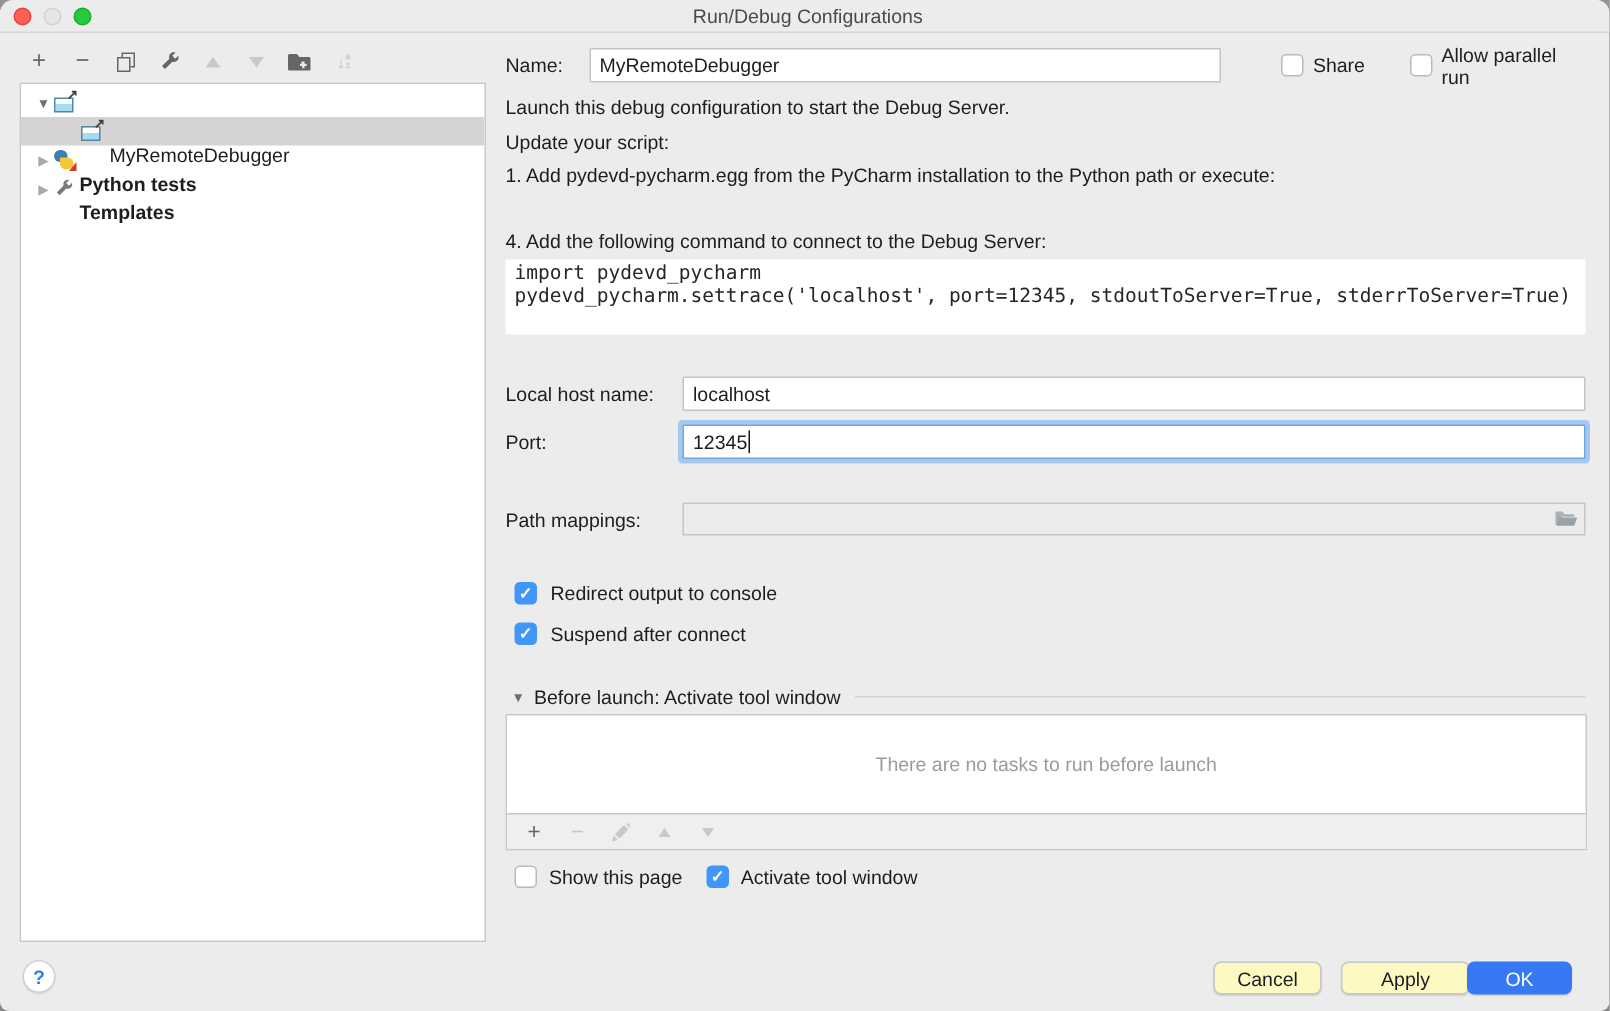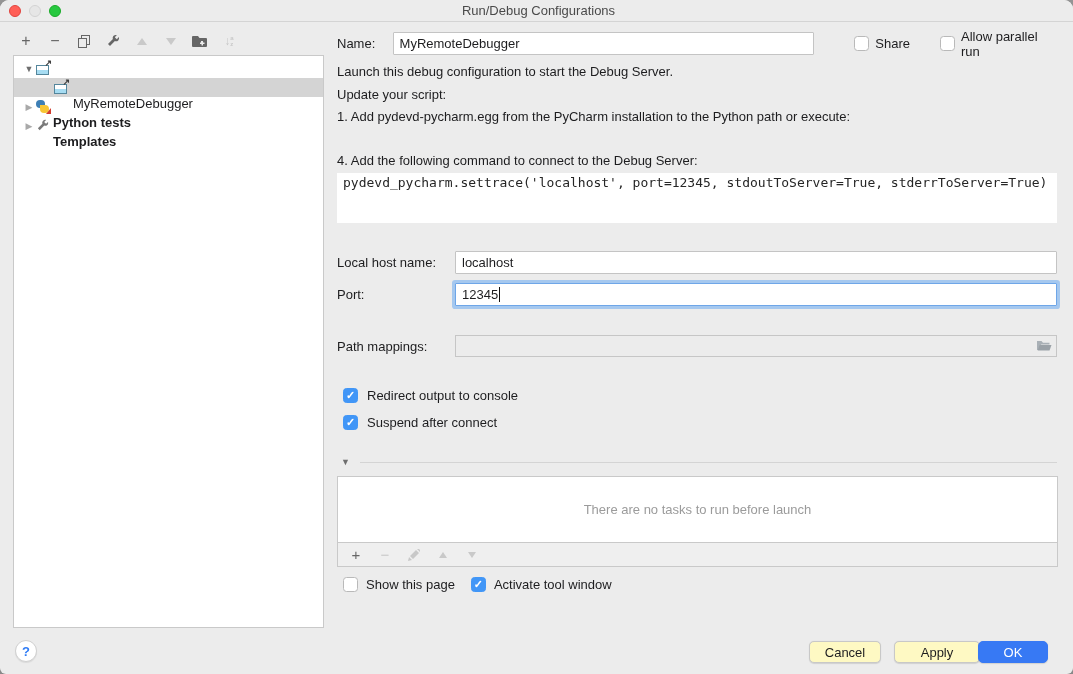--- a/index.html
+++ b/index.html
@@ -195,20 +195,21 @@
       <span class="checkbox"></span>
       <span>Allow parallel run</span>
     </span>
   </div>
 
   <div class="desc" style="top:64px">Launch this debug configuration to start the Debug Server.</div>
   <div class="desc" style="top:87px">Update your script:</div>
   <div class="desc" style="top:109px">1. Add pydevd-pycharm.egg from the PyCharm installation to the Python path or execute:</div>
   <div class="desc" style="top:153px">4. Add the following command to connect to the Debug Server:</div>
   <div class="codeline" style="top:173px; height:50px">
+    <div>import pydevd_pycharm</div>
     <div>pydevd_pycharm.settrace('localhost', port=12345, stdoutToServer=True, stderrToServer=True)</div>
   </div>
 
   <div class="frow" style="top:251px">
     <label>Local host name:</label>
     <input class="txt-input grow" value="localhost" style="">
   </div>
   <div class="frow" style="top:283px">
     <label>Port:</label>
     <div class="focus-field">
@@ -232,20 +233,21 @@
     <span class="checkbox checked">✓</span>
     <span>Redirect output to console</span>
   </div>
   <div class="opt-row" style="top:415px">
     <span class="checkbox checked">✓</span>
     <span>Suspend after connect</span>
   </div>
 
   <div class="bl-header" style="top:457px">
     <span class="tri">▼</span>
+    <span>Before launch: Activate tool window</span>
     <span class="line"></span>
   </div>
   <div class="bl-frame" style="top:476px">
     <div class="bl-empty">There are no tasks to run before launch</div>
     <div class="bl-toolbar">
       <span class="tbi">+</span>
       <span class="tbi disabled">−</span>
       <span class="tbi disabled">
         <svg width="12" height="12" viewBox="0 0 12 12">
             <path fill="#c8c8c8" d="M0 12l1-4 3 3-4 1zM2 7l6-6 3 3-6 6-3-3zM9 0l1-1 3 3-1 1-3-3z"></path>

